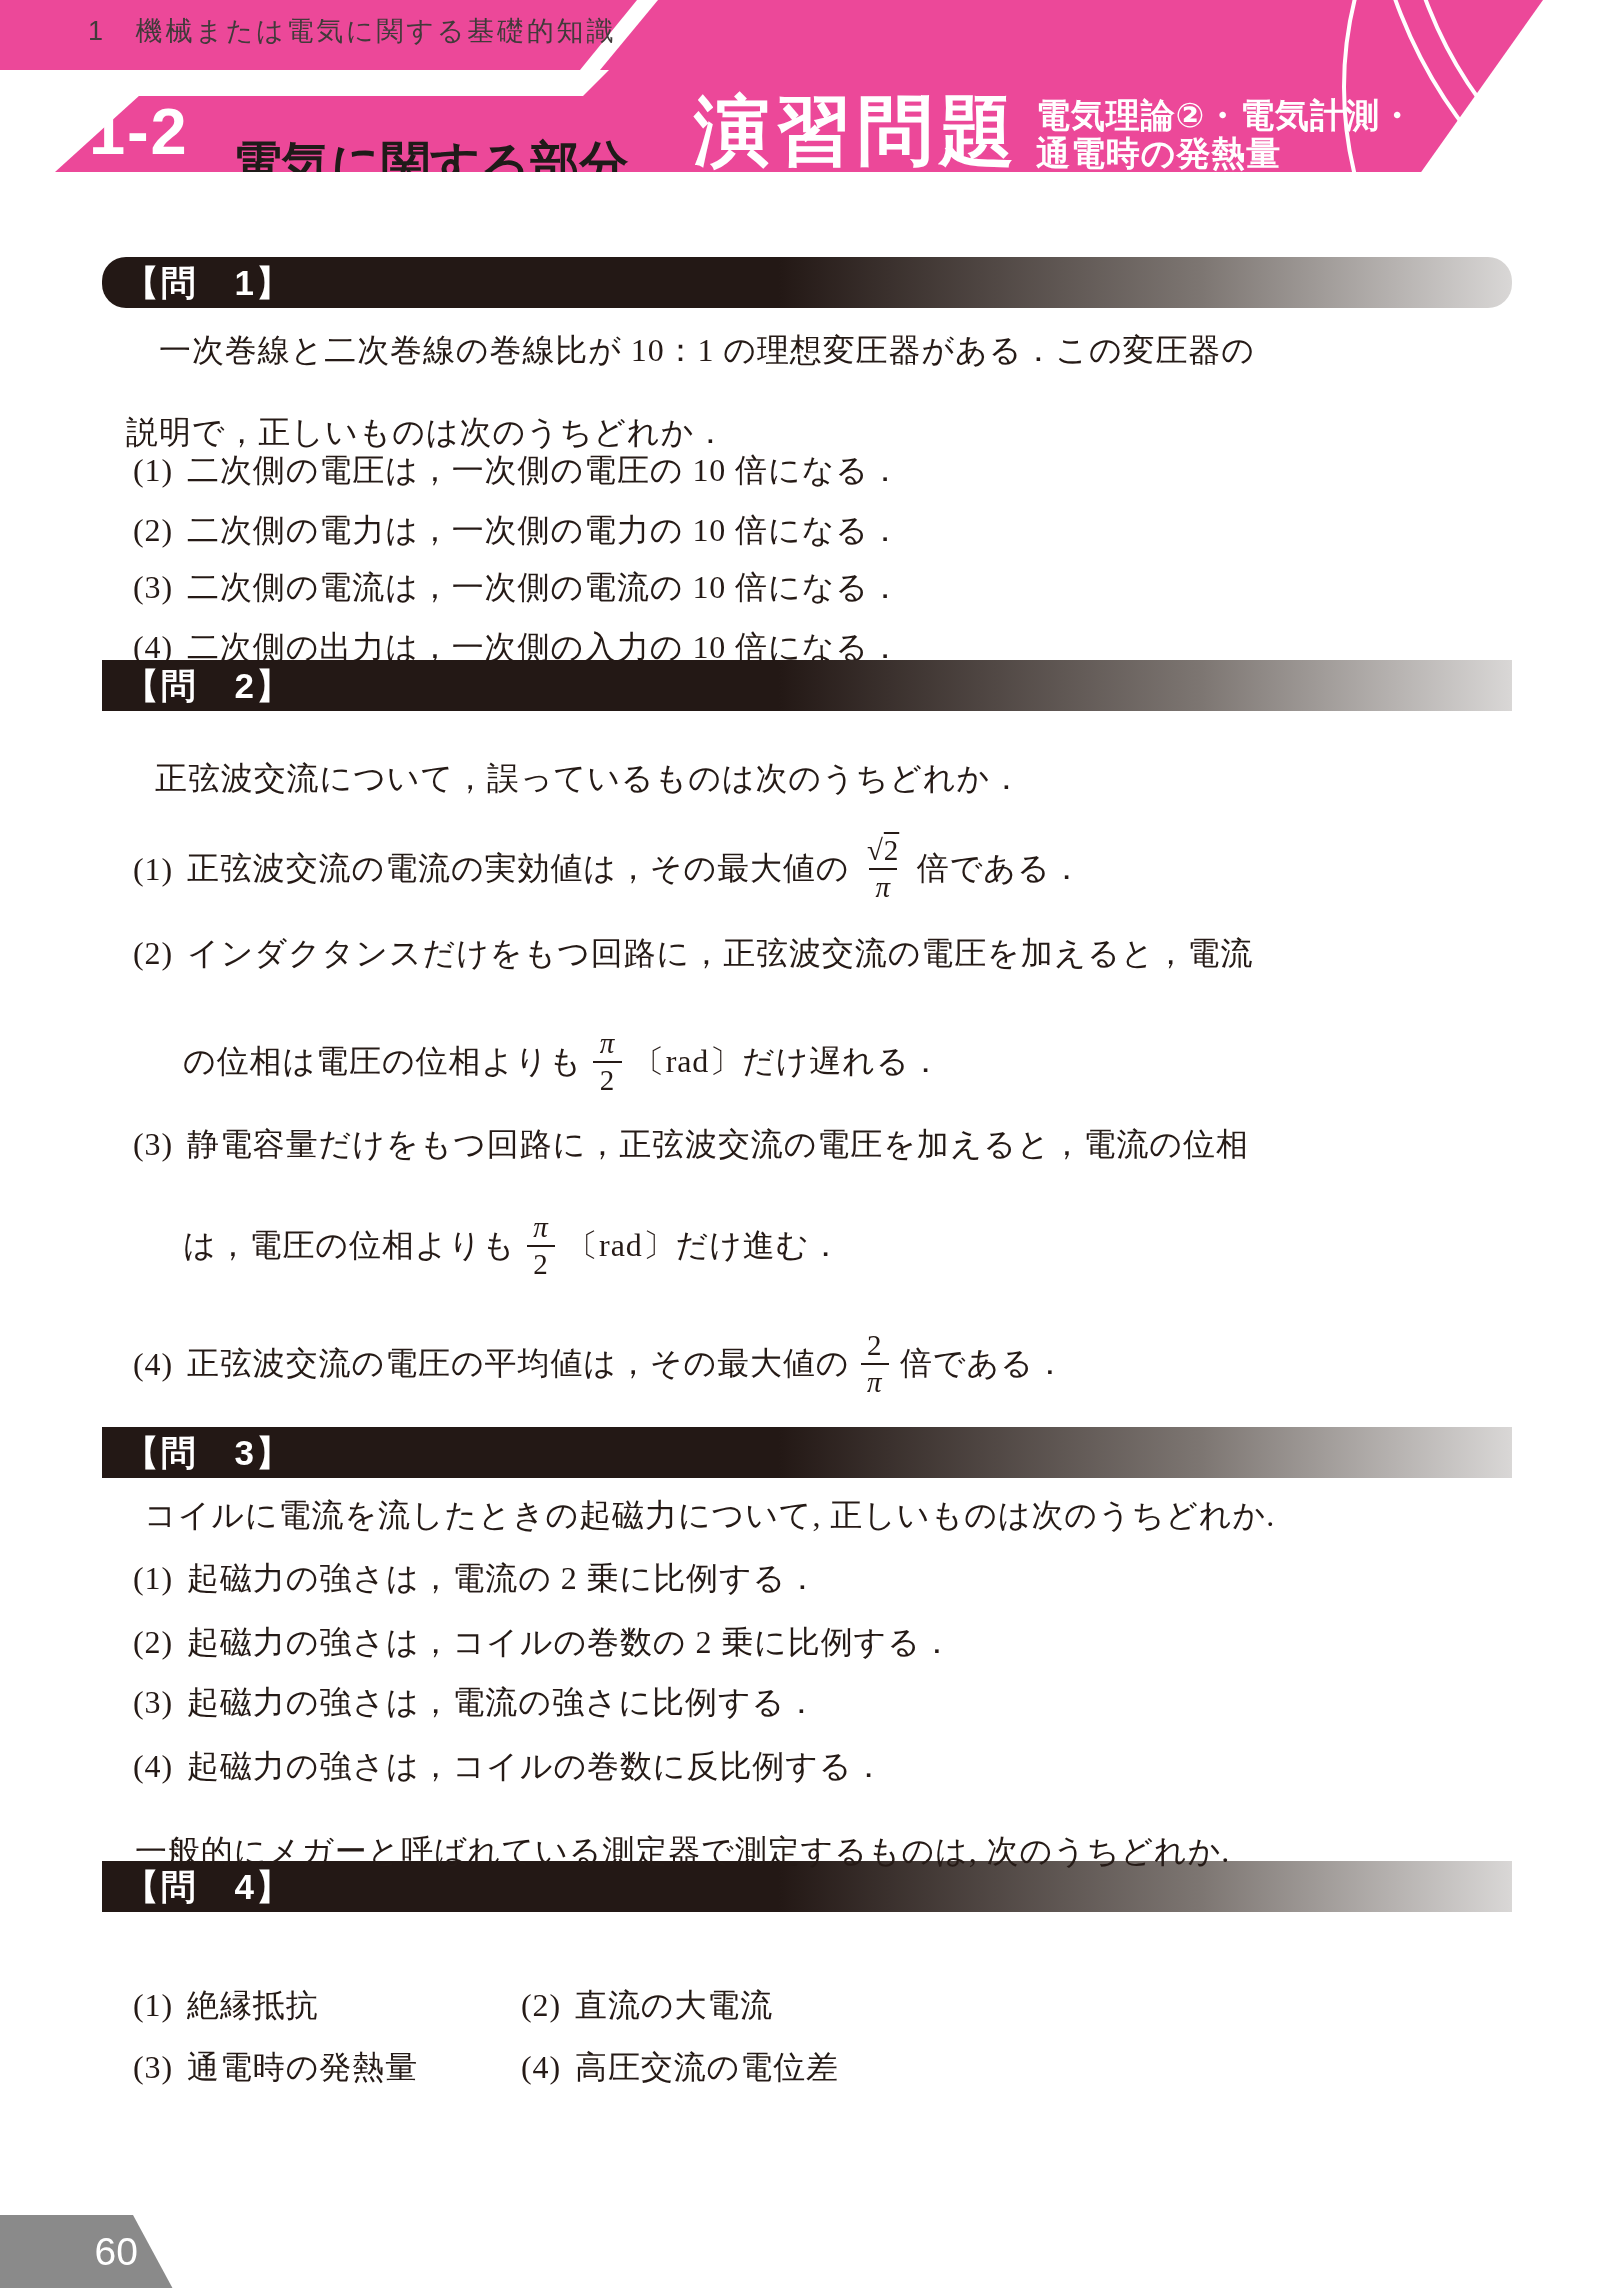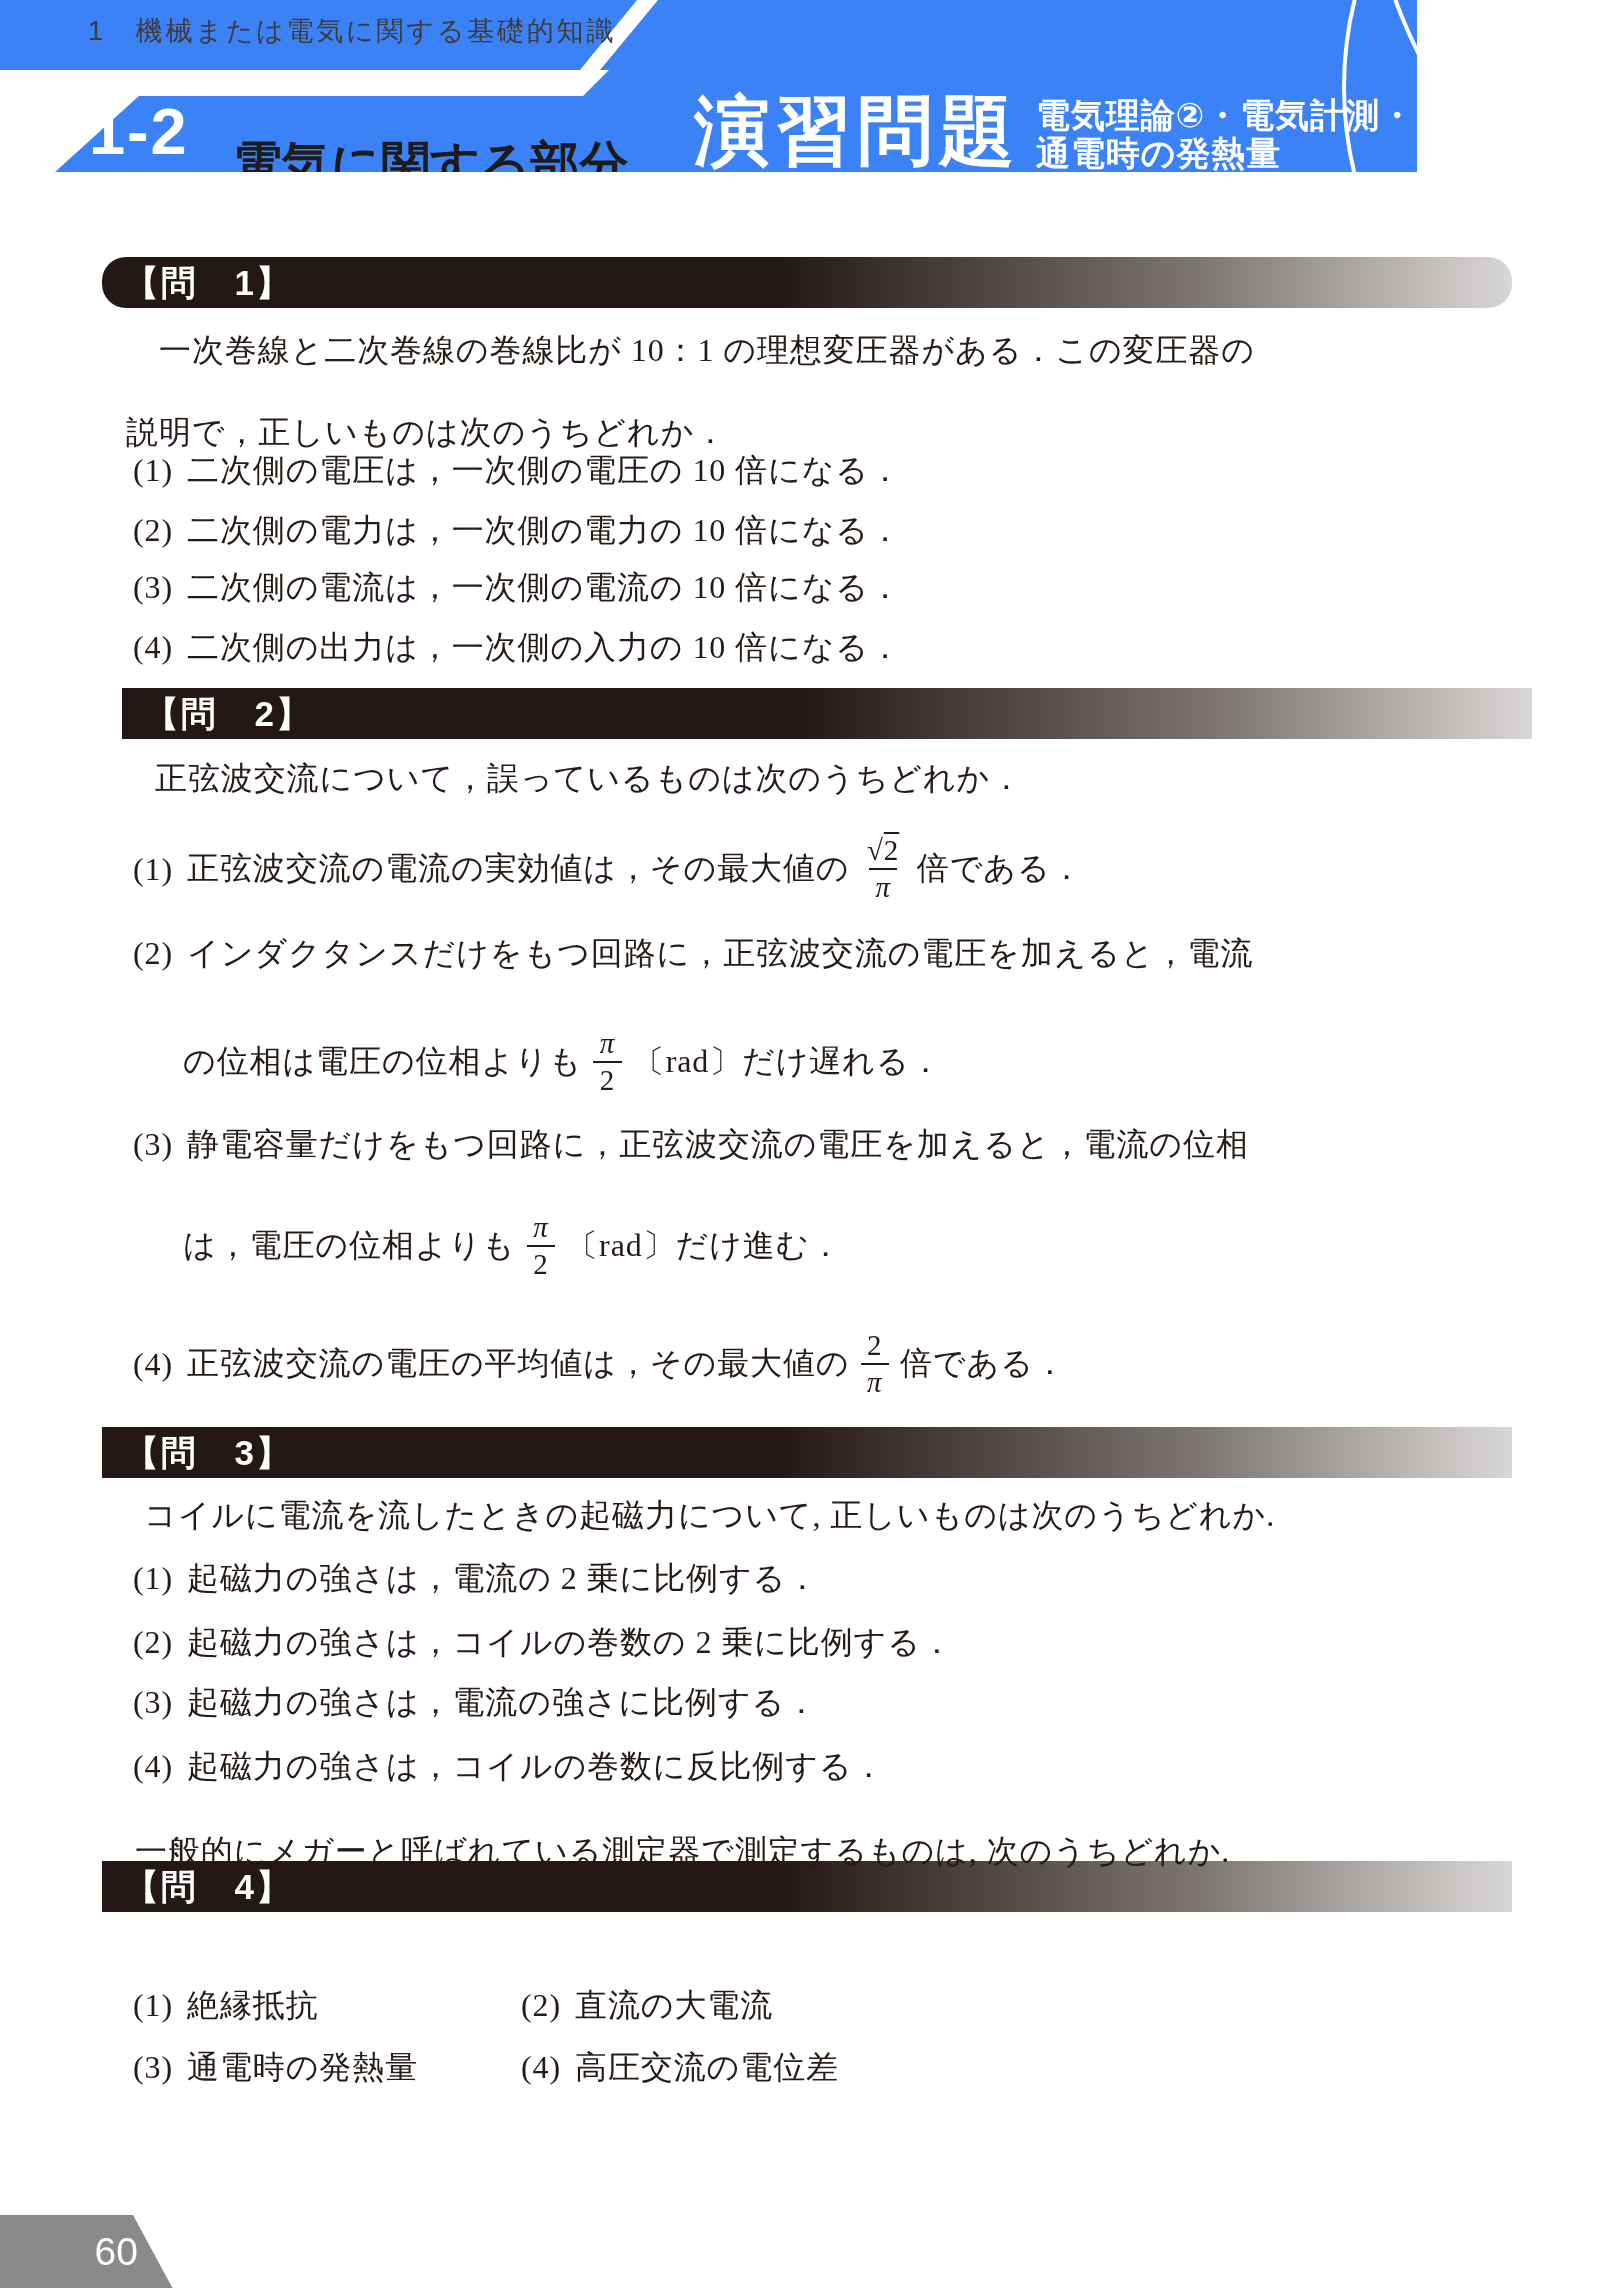--- a/index.html
+++ b/index.html
@@ -1,20 +1,20 @@
 <!DOCTYPE html>
 <html style="font-size:14.8px"><head>
 <meta charset="utf-8">
 <style>
   html,body{margin:0;padding:0;background:#fff;}
   #page{position:relative;width:1613px;height:2289px;background:#ffffff;overflow:hidden;
         font-family:"Liberation Serif","DejaVu Serif",serif;color:#251a16;}
 
   
-  #header{position:absolute;left:0;top:0;width:1417px;height:172px;background:#3b82f6;overflow:hidden;}
+  #header{position:absolute;left:0;top:0;width:1613px;height:172px;background:#ec4899;overflow:hidden;}
   .ring{position:absolute;border:4.6px solid #ffffff;border-radius:50%;}
   #ring-a{left:1342px;top:-277px;width:720px;height:720px;}
   #ring-b{left:1398px;top:-558px;width:821px;height:821px;}
   #ring-c{left:1366px;top:-628px;width:932px;height:932px;}
   .hcut{position:absolute;background:#ffffff;}
   #cut-slash{left:580px;top:0;width:87px;height:70px;clip-path:polygon(57px 0,78px 0,20px 70px,0 70px);}
   #cut-strip{left:0;top:70px;width:609px;height:26px;clip-path:polygon(0 0,609px 0,583px 26px,0 26px);}
   #cut-left{left:0;top:95px;width:148px;height:77px;clip-path:polygon(0 0,140px 0,55px 77px,0 77px);}
   #cut-right{left:1412px;top:0;width:201px;height:172px;clip-path:polygon(131px 0,201px 0,201px 172px,9.2px 172px);}
   .htext{position:absolute;white-space:nowrap;font-family:"Liberation Sans","DejaVu Sans",sans-serif;}
@@ -86,21 +86,21 @@
   </div>
   <div class="line opt" style="left:133px;top:566px;">
     <span class="onum">(3)</span>
     <span>二次側の電流は，一次側の電流の 10 倍になる．</span>
   </div>
   <div class="line opt" style="left:133px;top:626px;">
     <span class="onum">(4)</span>
     <span>二次側の出力は，一次側の入力の 10 倍になる．</span>
   </div>
 
-  <div class="qbar" style="top:688px;margin-left:20px;">
+  <div class="qbar" style="top:660px;">
     <span>【問　2】</span>
   </div>
   <div class="line" style="left:155px;top:757px;">正弦波交流について，誤っているものは次のうちどれか．</div>
 
   <div class="fline" style="left:133px;top:818px;">
     <span class="onum">(1)</span>
     <span>正弦波交流の電流の実効値は，その最大値の</span>
     <span class="frac">
       <span class="ftop"><span>√</span><span class="radicand">2</span></span>
       <span class="fbot it">π</span>

